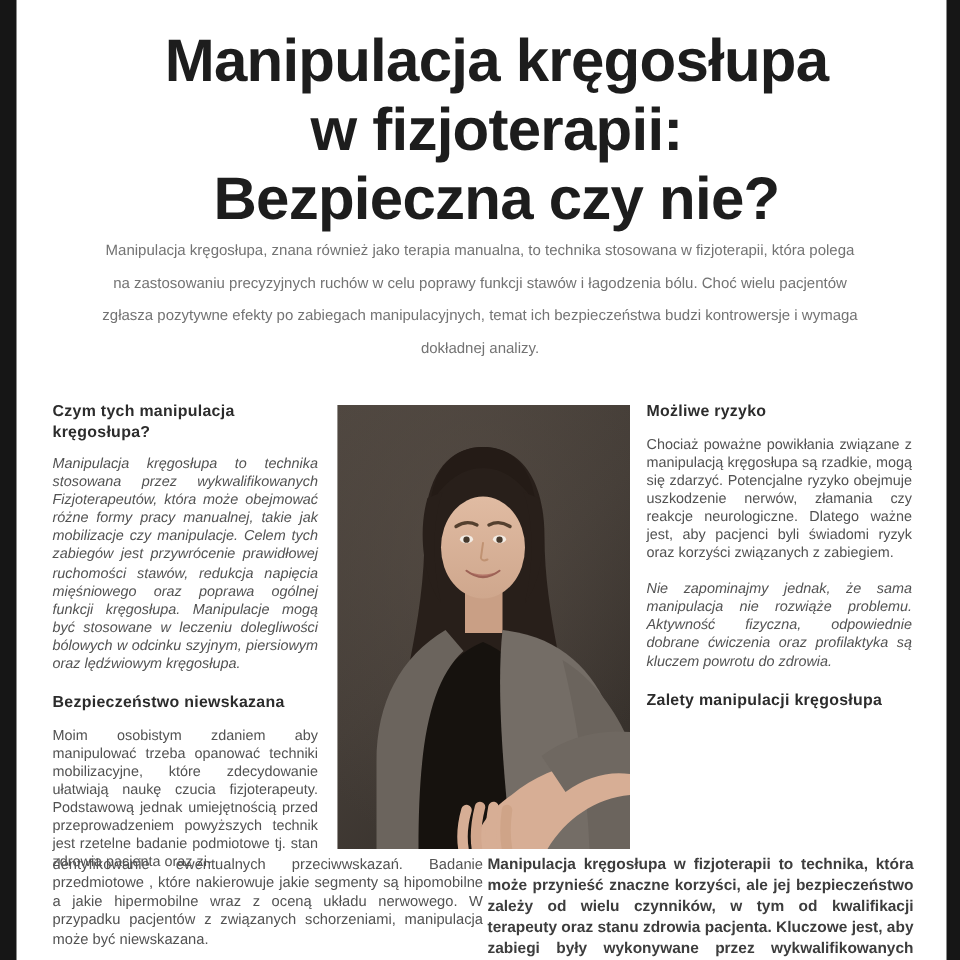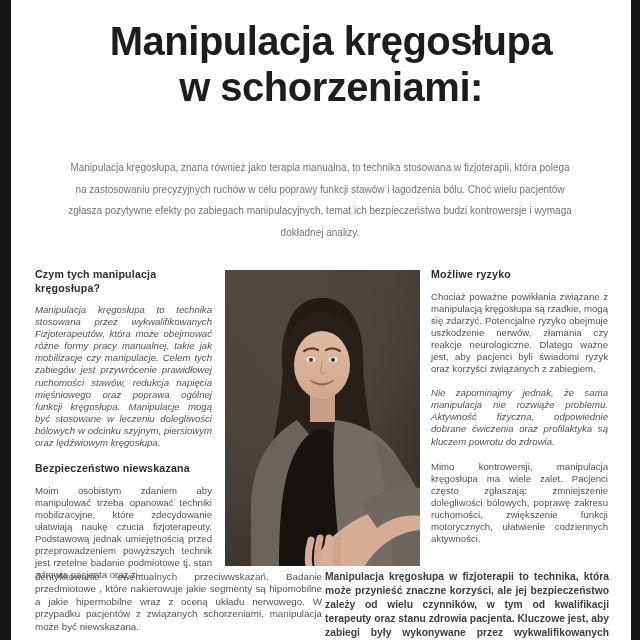--- a/index.html
+++ b/index.html
@@ -55,21 +55,22 @@
   }
 </style>
 </head>
 <body>
 
 <div class="edge-bar left"></div>
 <div class="edge-bar right"></div>
 
 <h1 class="title">
   <span style="display:block">Manipulacja kręgosłupa</span>
-  <span style="display:block">w schorzeniami:</span>
+  <span style="display:block">w fizjoterapii:</span>
+  <span style="display:block">Bezpieczna czy nie?</span>
 </h1>
 
 <p class="intro">Manipulacja kręgosłupa, znana również jako terapia manualna, to technika stosowana w fizjoterapii, która polega na zastosowaniu precyzyjnych ruchów w celu poprawy funkcji stawów i łagodzenia bólu. Choć wielu pacjentów zgłasza pozytywne efekty po zabiegach manipulacyjnych, temat ich bezpieczeństwa budzi kontrowersje i wymaga dokładnej analizy.</p>
 
 <section class="col left">
   <h3>Czym tych manipulacja kręgosłupa?</h3>
   <p class="gap-after">Manipulacja kręgosłupa to technika stosowana przez wykwalifikowanych Fizjoterapeutów, która może obejmować różne formy pracy manualnej, takie jak mobilizacje czy manipulacje. Celem tych zabiegów jest przywrócenie prawidłowej ruchomości stawów, redukcja napięcia mięśniowego oraz poprawa ogólnej funkcji kręgosłupa. Manipulacje mogą być stosowane w leczeniu dolegliwości bólowych w odcinku szyjnym, piersiowym oraz lędźwiowym kręgosłupa.</p>
   <h3>Bezpieczeństwo niewskazana</h3>
   <p>Moim osobistym zdaniem aby manipulować trzeba opanować techniki mobilizacyjne, które zdecydowanie ułatwiają naukę czucia fizjoterapeuty. Podstawową jednak umiejętnością przed przeprowadzeniem powyższych technik jest rzetelne badanie podmiotowe tj. stan zdrowia pacjenta oraz zi-</p>
 </section>
@@ -132,17 +133,17 @@
     <path d="M113 270 Q111 284 113 296" stroke="#cfa488" stroke-width="7" fill="none" stroke-linecap="round"></path>
 
     <path d="M195 218 C172 216 152 222 136 234 L152 258 C166 248 180 244 195 246 Z" fill="#6f6861"></path>
   </svg>
 </figure>
 
 <section class="col right">
   <h3>Możliwe ryzyko</h3>
   <p>Chociaż poważne powikłania związane z manipulacją kręgosłupa są rzadkie, mogą się zdarzyć. Potencjalne ryzyko obejmuje uszkodzenie nerwów, złamania czy reakcje neurologiczne. Dlatego ważne jest, aby pacjenci byli świadomi ryzyk oraz korzyści związanych z zabiegiem.</p>
   <p class="gap-after">Nie zapominajmy jednak, że sama manipulacja nie rozwiąże problemu. Aktywność fizyczna, odpowiednie dobrane ćwiczenia oraz profilaktyka są kluczem powrotu do zdrowia.</p>
-  <p>Mimo kontrowersji, manipulacja kręgosłupa ma wiele zalet. Pacjenci często zgłaszają:  zmniejszenie dolegliwości bólowych, poprawę zakresu ruchomości, zwiększenie funkcji motorycznych, ułatwienie codziennych aktywności.</p>
+  <h3>Zalety manipulacji kręgosłupa</h3>
 </section>
 
 <p class="bottom-left">dentyfikowanie ewentualnych przeciwwskazań. Badanie przedmiotowe , które nakierowuje jakie segmenty są hipomobilne a jakie hipermobilne wraz z oceną układu nerwowego. W przypadku pacjentów z związanych schorzeniami, manipulacja może być niewskazana.</p>
 <p class="bottom-right">Manipulacja kręgosłupa w fizjoterapii to technika, która może przynieść znaczne korzyści, ale jej bezpieczeństwo zależy od wielu czynników, w tym od kwalifikacji terapeuty oraz stanu zdrowia pacjenta. Kluczowe jest, aby zabiegi były wykonywane przez wykwalifikowanych specjalistów, którzy potrafią ocenić ryzyko i dostoso-</p>
 
 </body></html>

